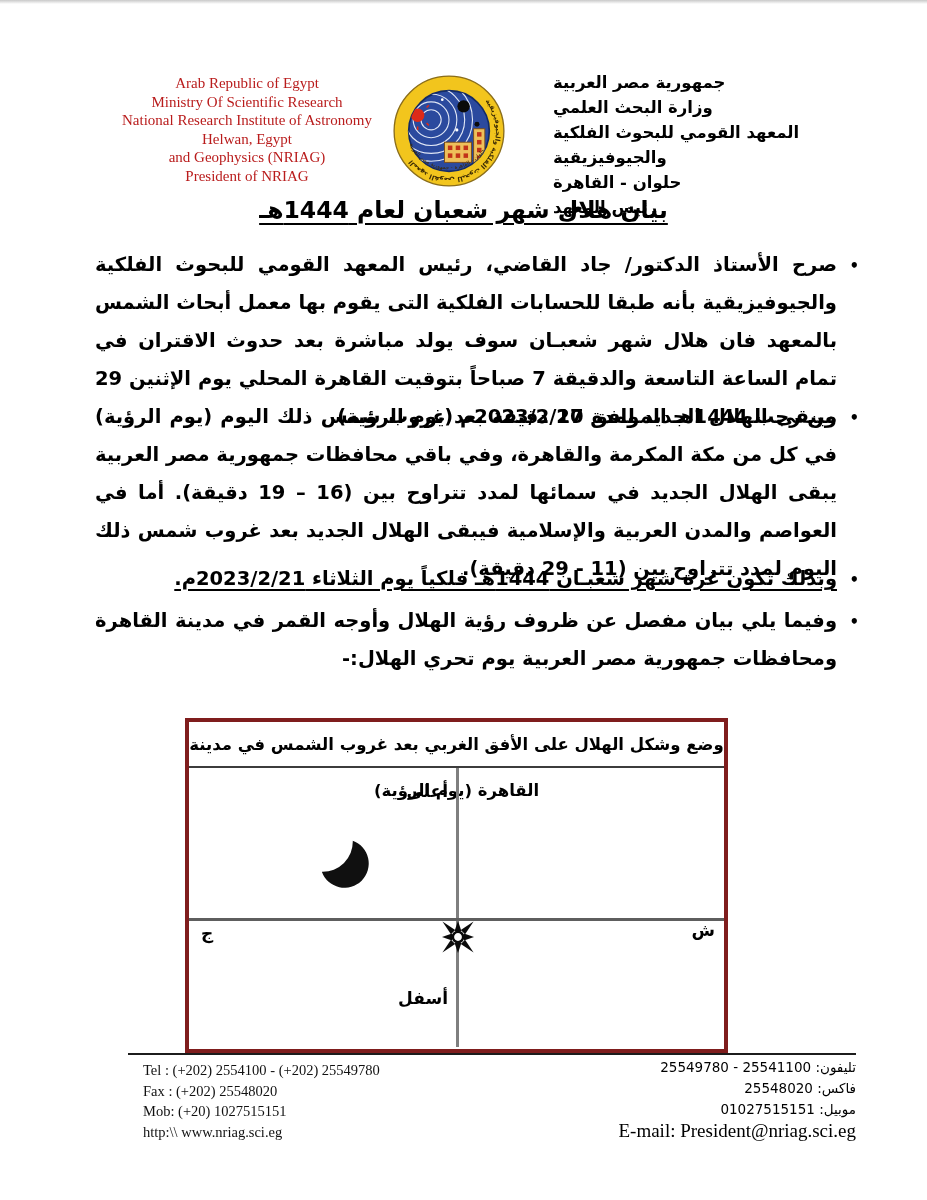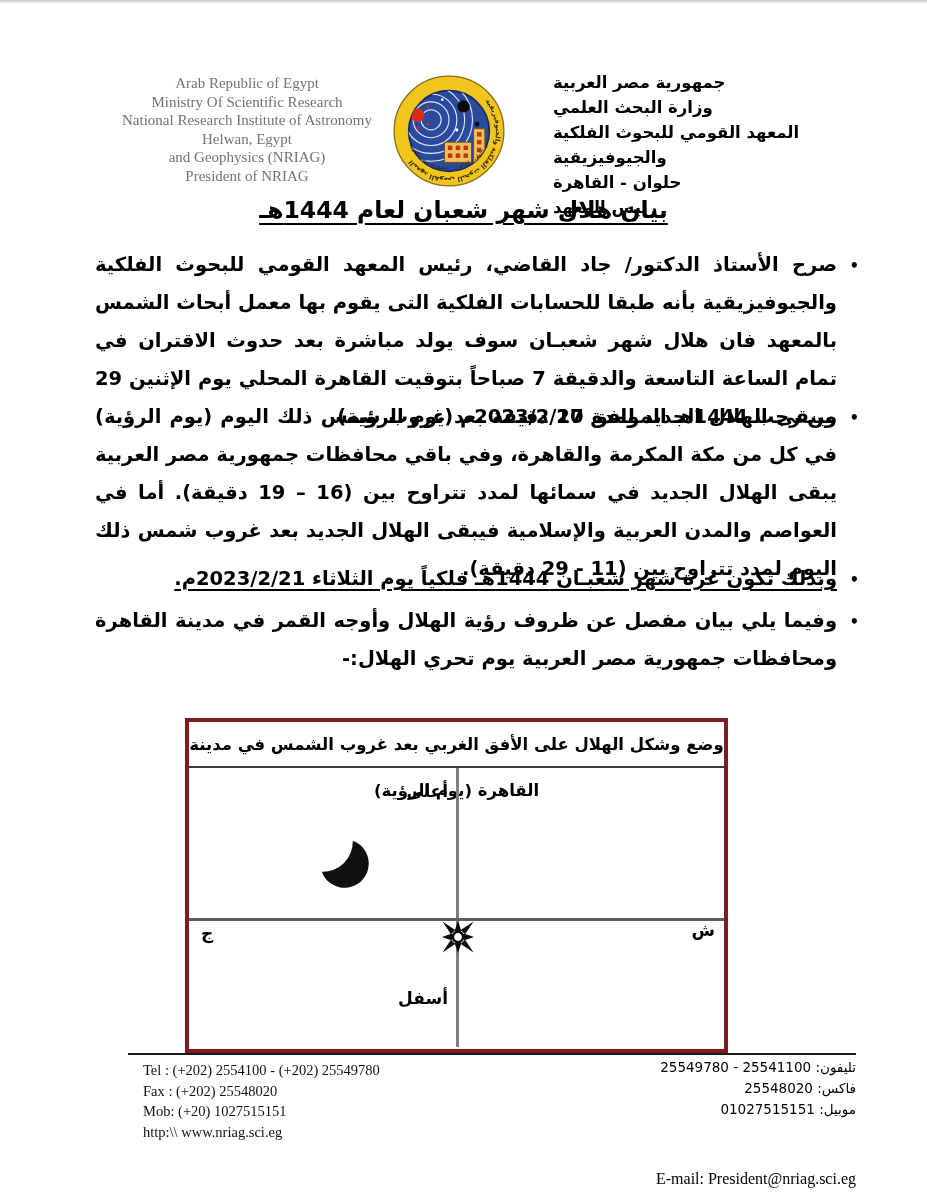--- a/index.html
+++ b/index.html
@@ -2,21 +2,21 @@
 <html lang="ar"><head>
 <meta charset="utf-8">
 <style>
   html,body{margin:0;padding:0;background:#fff;}
   .page{position:relative;width:927px;height:1200px;background:#fff;overflow:hidden;
         font-family:"DejaVu Sans",sans-serif;color:#000;}
   .topedge{position:absolute;left:0;top:0;width:100%;height:4px;
            background:linear-gradient(#c9c9c9,#ffffff);}
   
   .hdr-en{position:absolute;left:92px;top:74px;width:310px;text-align:center;
-          font-family:"Liberation Serif",serif;font-size:15px;line-height:18.5px;color:#737373;}
+          font-family:"Liberation Serif",serif;font-size:15px;line-height:18.5px;color:#b91c1c;}
   .hdr-ar{position:absolute;left:553px;top:70px;width:334px;text-align:left;direction:rtl;
           font-weight:bold;font-size:16.5px;line-height:25px;}
   .logo{position:absolute;left:393px;top:73px;width:112px;height:116px;}
   
   .doc-title{position:absolute;left:0;top:196px;width:100%;text-align:center;direction:rtl;
              font-weight:bold;font-size:23.5px;}
   .doc-title span{text-decoration:underline;text-decoration-thickness:2px;text-underline-offset:5px;}
   
   .bullet{position:absolute;left:95px;width:766px;direction:rtl;text-align:justify;
           font-weight:bold;font-size:19.5px;line-height:38px;padding-right:24px;box-sizing:border-box;}
@@ -36,21 +36,21 @@
   .lab-south{left:12px;top:156px;}
   .lab-north{right:9px;top:153px;}
   .crescent{position:absolute;left:128px;top:68px;width:58px;height:58px;}
   .sun{position:absolute;left:246px;top:146px;width:46px;height:46px;}
   
   .footer-rule{position:absolute;left:128px;top:1053px;width:728px;height:2px;background:#1c1c1c;}
   .footer-left{position:absolute;left:143px;top:1060px;font-family:"Liberation Serif",serif;
                font-size:14.5px;line-height:20.5px;color:#111;}
   .footer-right{position:absolute;left:500px;top:1057px;width:356px;text-align:right;}
   .footer-right .ar{direction:rtl;font-size:13.5px;line-height:21px;font-family:"DejaVu Sans",sans-serif;}
-  .footer-right .en{font-family:"Liberation Serif",serif;font-size:16px;line-height:22px;margin-top:48px;}
+  .footer-right .en{font-family:"Liberation Serif",serif;font-size:19px;line-height:22px;}
 </style>
 </head>
 <body>
 
 <div class="page">
   <div class="topedge"></div>
 
   <div class="hdr-en">
     <div>Arab Republic of Egypt</div>
     <div>Ministry Of Scientific Research</div>

